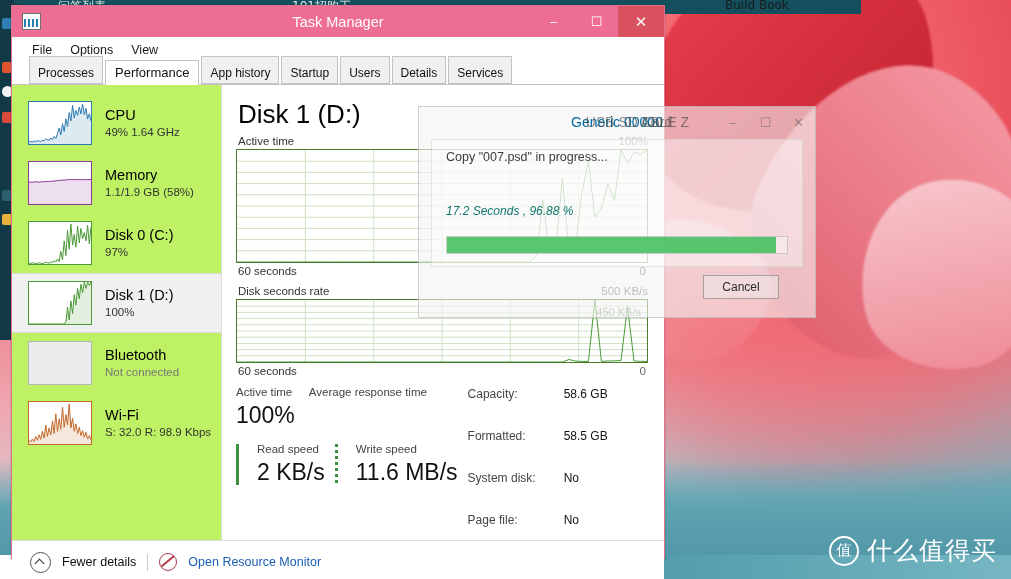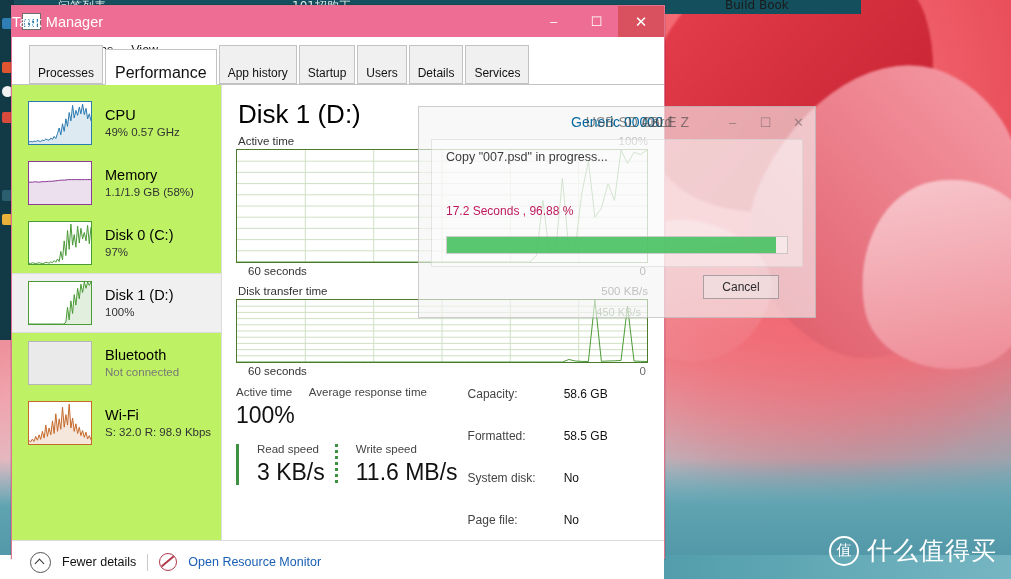--- a/index.html
+++ b/index.html
@@ -43,57 +43,57 @@
     display:flex;align-items:center;justify-content:center;font-size:15px;font-family:"DejaVu Sans",sans-serif;}
   .wm-text{color:#fff;font-size:25px;font-family:Liberation Mono, monospace;letter-spacing:1px;}
 
   
   #taskmgr{position:absolute;left:11px;top:5px;width:652px;height:552px;
     background:#ffffff;border:1px solid #e1738f;box-shadow:0 0 0 1px rgba(0,0,0,.08);}
   .tm-titlebar{height:31px;background:#ee6d94;display:flex;align-items:center;position:relative;}
   .tm-ticon{width:17px;height:15px;margin-left:10px;background:#ffffff;border:1px solid #6f6f6f;position:relative;overflow:hidden;}
   .tm-ticon::after{content:"";position:absolute;left:1px;bottom:2px;width:14px;height:8px;
     background:linear-gradient(90deg,#2f7fb5 0 2px,transparent 2px 4px,#2f7fb5 4px 6px,transparent 6px 8px,#2f7fb5 8px 10px,transparent 10px 12px,#2f7fb5 12px 14px);}
-  .tm-title{position:absolute;left:0;right:0;font-size:14.5px;color:#ffffff;
+  .tm-title{position:absolute;left:0;right:0;text-align:center;font-size:14.5px;color:#ffffff;
     font-family:"Liberation Sans",sans-serif;}
   .tm-wbtns{margin-left:auto;display:flex;height:31px;}
   .tm-wb{width:43px;height:31px;display:flex;align-items:center;justify-content:center;color:#fff;font-size:13px;}
   .tm-wb.close{background:#d9505f;width:46px;font-size:15px;}
 
   .tm-menu{height:25px;display:flex;align-items:center;gap:18px;padding-left:20px;
     font-size:12.5px;color:#1a1a1a;background:#fff;}
   .tm-menu span{cursor:default;}
 
   .tm-tabs{display:flex;align-items:flex-end;padding-left:17px;height:22px;
     border-bottom:1px solid #c3c3c3;background:#fff;}
-  .tm-tab{font-size:12px;color:#111;padding:20px 8px 3px 8px;border:1px solid #c3c3c3;
+  .tm-tab{font-size:12px;color:#111;padding:9px 8px 3px 8px;border:1px solid #c3c3c3;
     background:#f0f0f0;margin-right:2px;line-height:14px;}
-  .tm-tab.active{background:#fff;border-bottom:1px solid #fff;padding:16px 9px 4px 9px;
-    margin-bottom:-1px;font-size:16px;}
+  .tm-tab.active{background:#fff;border-bottom:1px solid #fff;padding:5px 9px 4px 9px;
+    margin-bottom:-1px;font-size:13px;}
 
   .tm-body{display:flex;height:455px;background:#fff;}
 
   
   .tm-side{width:209px;border-right:1px solid #dcdcdc;padding-top:8px;background:#bef264;}
   .side-item{height:60px;display:flex;align-items:center;padding-left:16px;gap:13px;}
   .side-item.sel{background:#f0f0f0;border:1px solid #dcdcdc;border-left:none;border-right:none;height:58px;}
   .side-thumb{width:62px;height:42px;border:1px solid #6f6f6f;background:#fff;position:relative;overflow:hidden;}
   .side-meta{display:flex;flex-direction:column;gap:1px;}
   .side-name{font-size:14.5px;color:#000;line-height:17px;}
   .side-sub{font-size:11.5px;color:#333;line-height:14px;}
   .side-sub.dim{color:#777;}
 
   
   .tm-main{flex:1;padding:14px 16px 0 14px;position:relative;}
   .main-title{font-size:26px;color:#000;line-height:30px;margin:0 0 6px 2px;}
   .chart-lbl{font-size:11.5px;color:#333;margin:0 0 2px 2px;display:flex;justify-content:space-between;}
   .chart-lbl .r{color:#6b6b6b;}
   .chart-box{border:1px solid #4a7a2a;height:112px;position:relative;overflow:hidden;background:#fff;}
   .chart-box.small{height:62px;}
-  .chart-foot{font-size:11.5px;color:#333;display:flex;justify-content:space-between;margin:2px 2px 8px 12px;}
+  .chart-foot{font-size:11.5px;color:#333;display:flex;justify-content:space-between;margin:2px 2px 8px 2px;}
   .chart-foot .r{color:#6b6b6b;}
 
   
   .stats{display:flex;margin-top:6px;}
   .st-col{padding-right:14px;}
   .st-lab{font-size:11.5px;color:#444;line-height:15px;}
   .st-val{font-size:23px;color:#111;line-height:30px;font-weight:400;}
   .speed-row{display:flex;margin-top:12px;}
   .sp{padding-left:21px;position:relative;margin-right:10px;}
   .sp::before{content:"";position:absolute;left:0;top:2px;bottom:2px;width:3px;background:#3f9142;}
@@ -120,21 +120,21 @@
     background:rgba(243,243,243,0.62);border:1px solid rgba(170,170,170,0.55);}
   .cd-title{height:30px;display:flex;align-items:center;position:relative;}
   .cd-ttext{position:absolute;left:0;right:0;text-align:center;font-size:14px;color:#0369a1;white-space:nowrap;}
   .cd-ttext.ghost{color:rgba(70,70,70,0.62);}
   .cd-wbtns{margin-left:auto;display:flex;}
   .cd-wb{width:33px;height:30px;display:flex;align-items:center;justify-content:center;
     font-size:13px;color:rgba(90,90,90,0.55);}
   .cd-panel{margin:2px 12px 0 12px;height:128px;background:rgba(255,255,255,0.42);
     border:1px solid rgba(200,200,200,0.45);padding:10px 14px;box-sizing:border-box;position:relative;}
   .cd-line1{font-size:12.5px;color:#3b3b3b;}
-  .cd-line2{font-size:12px;color:#be185d;position:absolute;top:64px;left:14px;}
+  .cd-line2{font-size:12px;color:#0f766e;position:absolute;top:64px;left:14px;font-style:italic;}
   .cd-bar{position:absolute;left:14px;right:14px;top:96px;height:16px;
     border:1px solid rgba(160,160,160,0.5);background:rgba(255,255,255,0.35);}
   .cd-fill{height:100%;background:#3cbd57;opacity:.85;}
   .cd-cancel{position:absolute;right:36px;bottom:18px;width:74px;height:22px;
     border:1px solid rgba(120,120,120,0.6);background:rgba(240,240,240,0.45);
     font-size:12px;color:#2b2b2b;display:flex;align-items:center;justify-content:center;}
 </style>
 </head>
 <body>
 
@@ -202,21 +202,21 @@
   <div class="tm-body">
 
     <div class="tm-side">
       <div class="side-item">
         <div class="side-thumb" id="sp-cpu" style="border-color: rgb(43, 122, 176);"><svg width="62" height="42" viewBox="0 0 62 42" preserveAspectRatio="none">
     <polygon points="0,42 0.0,39.9 1.7,39.5 3.4,39.9 5.0,39.1 6.7,39.5 8.4,38.6 10.1,39.1 11.7,39.5 13.4,38.2 15.1,38.6 16.8,37.0 18.4,37.8 20.1,38.2 21.8,36.1 23.5,37.4 25.1,34.4 26.8,36.5 28.5,31.5 30.2,26.0 31.8,32.8 33.5,21.8 35.2,29.4 36.9,16.8 38.5,24.4 40.2,10.5 41.9,18.9 43.6,3.4 45.2,16.0 46.9,8.4 48.6,13.4 50.3,5.0 51.9,11.8 53.6,2.1 55.3,12.6 57.0,6.3 58.6,16.8 60.3,11.8 62.0,18.9 62,42" fill="#2b7ab0" opacity="0.16"></polygon>
               <polyline points="0.0,39.9 1.7,39.5 3.4,39.9 5.0,39.1 6.7,39.5 8.4,38.6 10.1,39.1 11.7,39.5 13.4,38.2 15.1,38.6 16.8,37.0 18.4,37.8 20.1,38.2 21.8,36.1 23.5,37.4 25.1,34.4 26.8,36.5 28.5,31.5 30.2,26.0 31.8,32.8 33.5,21.8 35.2,29.4 36.9,16.8 38.5,24.4 40.2,10.5 41.9,18.9 43.6,3.4 45.2,16.0 46.9,8.4 48.6,13.4 50.3,5.0 51.9,11.8 53.6,2.1 55.3,12.6 57.0,6.3 58.6,16.8 60.3,11.8 62.0,18.9" fill="none" stroke="#2b7ab0" stroke-width="1"></polyline>
             </svg></div>
         <div class="side-meta">
           <div class="side-name">CPU</div>
-          <div class="side-sub">49%  0.57 GHz</div>
+          <div class="side-sub">49%  1.64 GHz</div>
         </div>
       </div>
       <div class="side-item">
         <div class="side-thumb" id="sp-mem" style="border-color: rgb(139, 58, 150);"><svg width="62" height="42" viewBox="0 0 62 42" preserveAspectRatio="none">
     <polygon points="0,42 0.0,20.2 3.3,20.2 6.5,19.7 9.8,20.2 13.1,19.7 16.3,19.7 19.6,19.3 22.8,19.3 26.1,18.9 29.4,18.5 32.6,18.1 35.9,18.1 39.2,17.6 42.4,17.6 45.7,17.6 48.9,17.6 52.2,17.6 55.5,17.6 58.7,17.6 62.0,17.6 62,42" fill="#8b3a96" opacity="0.16"></polygon>
               <polyline points="0.0,20.2 3.3,20.2 6.5,19.7 9.8,20.2 13.1,19.7 16.3,19.7 19.6,19.3 22.8,19.3 26.1,18.9 29.4,18.5 32.6,18.1 35.9,18.1 39.2,17.6 42.4,17.6 45.7,17.6 48.9,17.6 52.2,17.6 55.5,17.6 58.7,17.6 62.0,17.6" fill="none" stroke="#8b3a96" stroke-width="1"></polyline>
             </svg></div>
         <div class="side-meta">
           <div class="side-name">Memory</div>
           <div class="side-sub">1.1/1.9 GB (58%)</div>
@@ -285,21 +285,21 @@
             <line x1="341.7" y1="0" x2="341.7" y2="112" stroke="#cfe0c4" stroke-width="1"></line>
      <polyline points="0.0,112.0 6.5,112.0 13.0,112.0 19.5,112.0 26.0,112.0 32.5,112.0 39.0,112.0 45.6,112.0 52.1,112.0 58.6,112.0 65.1,112.0 71.6,112.0 78.1,112.0 84.6,112.0 91.1,112.0 97.6,112.0 104.1,112.0 110.6,112.0 117.1,112.0 123.7,112.0 130.2,112.0 136.7,112.0 143.2,112.0 149.7,112.0 156.2,112.0 162.7,112.0 169.2,112.0 175.7,112.0 182.2,112.0 188.7,112.0 195.2,112.0 201.7,112.0 208.3,112.0 214.8,112.0 221.3,112.0 227.8,112.0 234.3,112.0 240.8,112.0 247.3,112.0 253.8,112.0 260.3,112.0 266.8,112.0 273.3,112.0 279.8,112.0 286.3,112.0 292.9,112.0 299.4,105.3 305.9,50.4 312.4,103.0 318.9,98.6 325.4,28.0 331.9,100.8 338.4,96.3 344.9,42.6 351.4,11.2 357.9,67.2 364.4,58.2 371.0,33.6 377.5,50.4 384.0,0.0 390.5,13.4 397.0,2.2 403.5,4.5 410.0,0.0" fill="none" stroke="#4a9a36" stroke-width="1"></polyline>
           </svg>
         </div>
       <div class="chart-foot">
         <span>60 seconds</span>
         <span class="r">0</span>
       </div>
 
       <div class="chart-lbl">
-        <span>Disk transfer time</span>
+        <span>Disk seconds rate</span>
         <span class="r">500 KB/s</span>
       </div>
       <div class="chart-box small" id="chart-xfer">
           <svg width="410" height="62" viewBox="0 0 410 62" preserveAspectRatio="none" style="position:absolute;left:0;top:0;">
             <line x1="0" y1="6.2" x2="410" y2="6.2" stroke="#cfe0c4" stroke-width="1"></line>
             <line x1="0" y1="12.4" x2="410" y2="12.4" stroke="#cfe0c4" stroke-width="1"></line>
             <line x1="0" y1="18.6" x2="410" y2="18.6" stroke="#cfe0c4" stroke-width="1"></line>
             <line x1="0" y1="24.8" x2="410" y2="24.8" stroke="#cfe0c4" stroke-width="1"></line>
             <line x1="0" y1="31.0" x2="410" y2="31.0" stroke="#cfe0c4" stroke-width="1"></line>
             <line x1="0" y1="37.2" x2="410" y2="37.2" stroke="#cfe0c4" stroke-width="1"></line>
@@ -327,21 +327,21 @@
               <div class="st-lab">Active time</div>
               <div class="st-val">100%</div>
             </div>
             <div class="st-col">
               <div class="st-lab">Average response time</div>
             </div>
           </div>
           <div class="speed-row">
             <div class="sp">
               <div class="st-lab">Read speed</div>
-              <div class="st-val">3 KB/s</div>
+              <div class="st-val">2 KB/s</div>
             </div>
             <div class="sp dotted">
               <div class="st-lab">Write speed</div>
               <div class="st-val">11.6 MB/s</div>
             </div>
           </div>
         </div>
 
         <div class="info-tbl">
           <span class="k">Capacity:</span>

